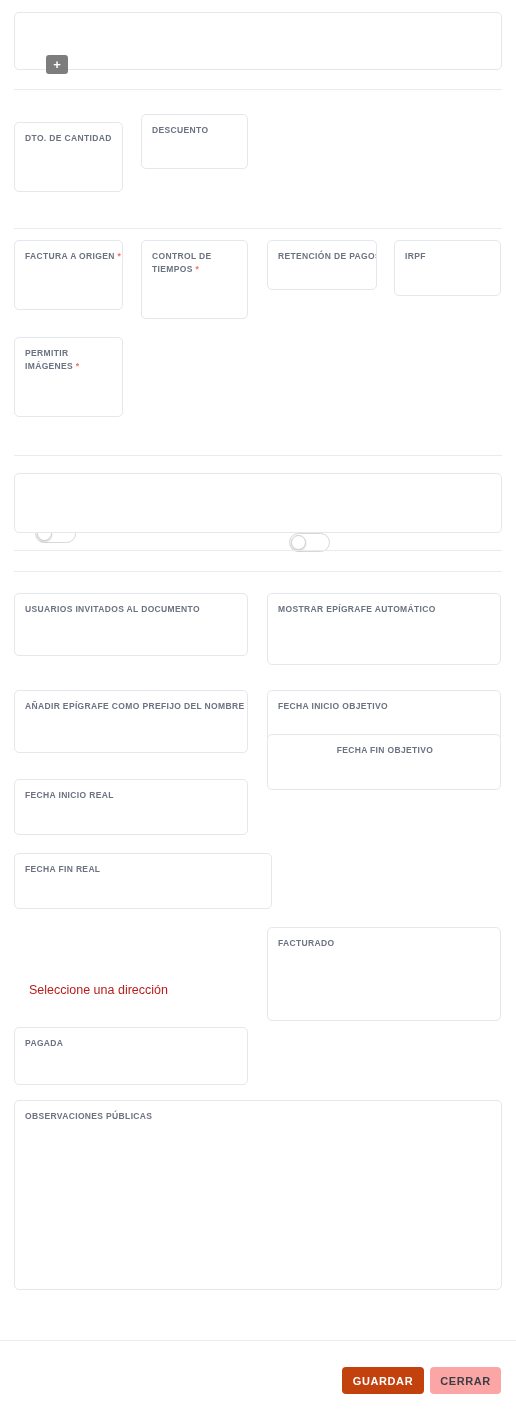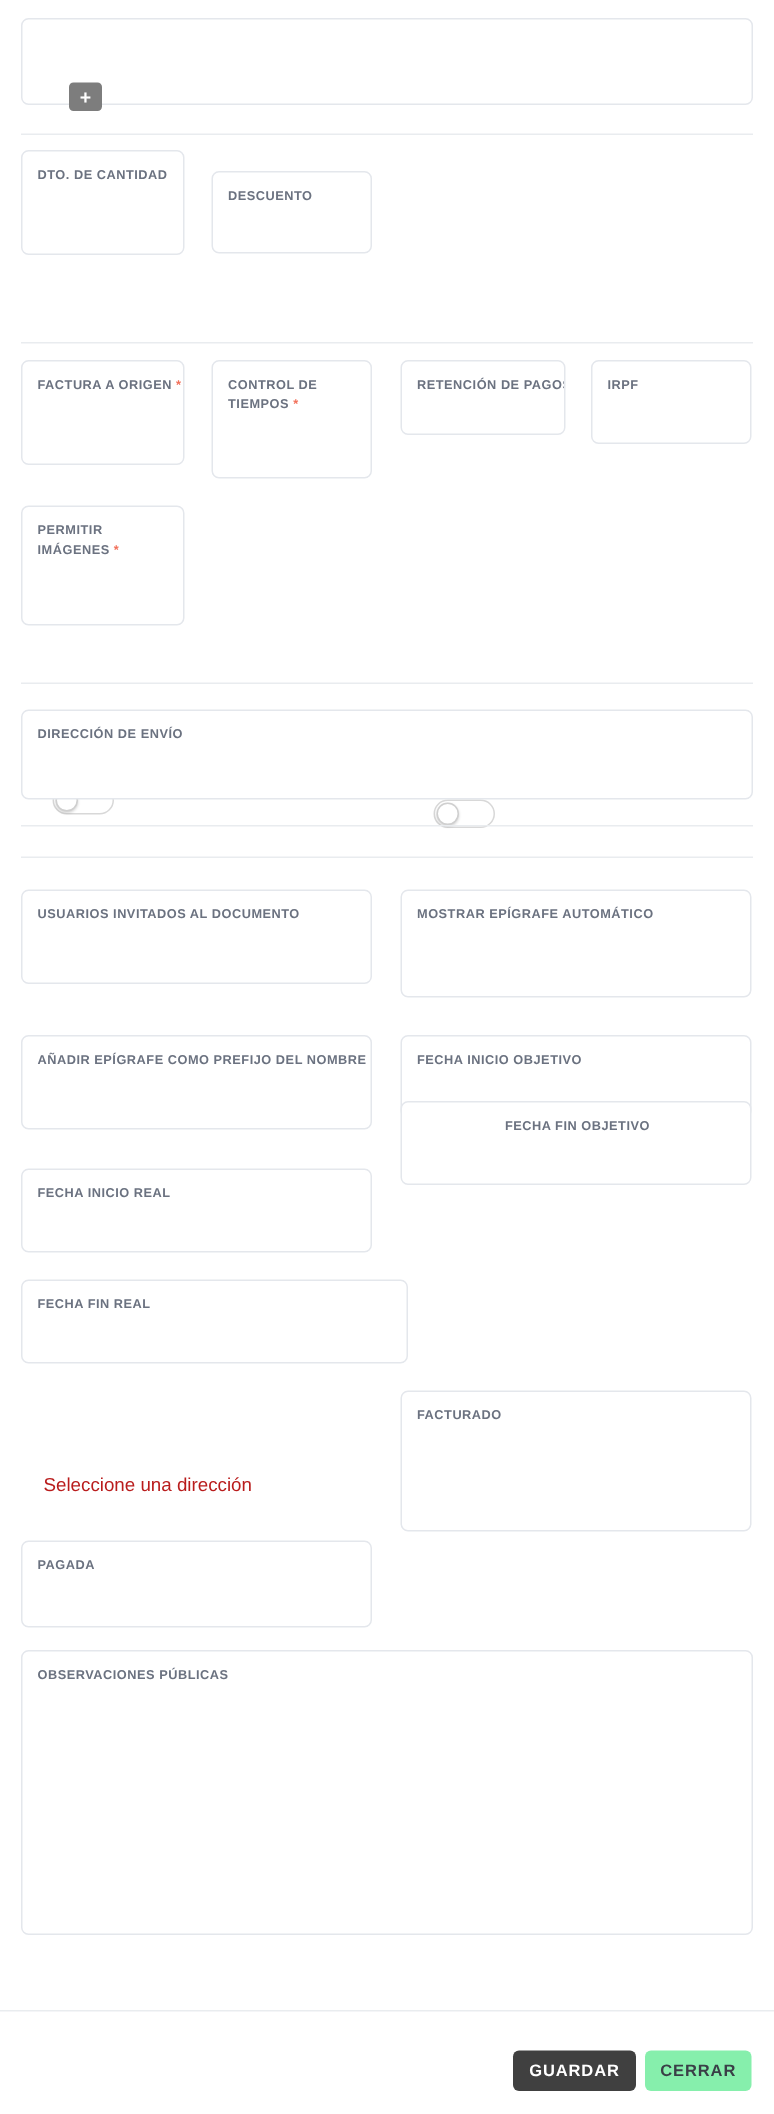--- a/index.html
+++ b/index.html
@@ -115,33 +115,33 @@
     border-radius: 4px;
     font-size: 11px;
     font-weight: bold;
     letter-spacing: 0.6px;
     display: flex;
     align-items: center;
     justify-content: center;
     cursor: pointer;
     font-family: "Liberation Sans", sans-serif;
   }
-  .btn-primary { background: #404040; color: #ffffff; }
-  .btn-secondary { background: #86efac; color: #3a3f47; }
+  .btn-primary { background: #c2410c; color: #ffffff; }
+  .btn-secondary { background: #fca5a5; color: #3a3f47; }
 </style>
 </head>
 <body>
 
 <div class="card" style="left:14px; top:12px; width:488px; height:58px;">
   <div class="plus-btn" style="left:31px; top:42px;">+</div>
 </div>
 
 <div class="divider" style="top:89px;"></div>
 
-<div class="card" style="left:14px; top:100px; width:109px; height:70px;">
+<div class="card" style="left:14px; top:122px; width:109px; height:70px;">
   <div class="card-label">DTO. DE CANTIDAD</div>
   <div class="toggle" style="left:20px; top:156px;">
     <div class="knob"></div>
   </div>
 </div>
 
 <div class="card" style="left:141px; top:114px; width:107px; height:55px; overflow:hidden;">
   <div class="card-label">DESCUENTO</div>
 
 </div>
@@ -173,21 +173,20 @@
 <div class="card" style="left:14px; top:337px; width:109px; height:80px;">
   <div class="card-label wrap" style="width:88px;"><span>PERMITIR</span><br><span>IMÁGENES</span> <span class="req">*</span></div>
   <div class="toggle" style="left:20px; top:390px;">
     <div class="knob"></div>
   </div>
 </div>
 
 <div class="divider" style="top:455px;"></div>
 
 <div class="card" style="left:14px; top:473px; width:488px; height:60px;">
-  <div class="card-label">DIRECCIÓN DE ENVÍO</div>
   <div class="select-placeholder" style="left:14px; top:509px;">Seleccione una dirección</div>
   <div class="caret small" style="left:477px; top:514px;"></div>
 </div>
 
 <div class="divider" style="top:550px;"></div>
 <div class="divider" style="top:571px;"></div>
 
 <div class="card" style="left:14px; top:593px; width:234px; height:63px;">
   <div class="card-label">USUARIOS INVITADOS AL DOCUMENTO</div>
   <div class="chk-row" style="left:31px; top:630px;">

